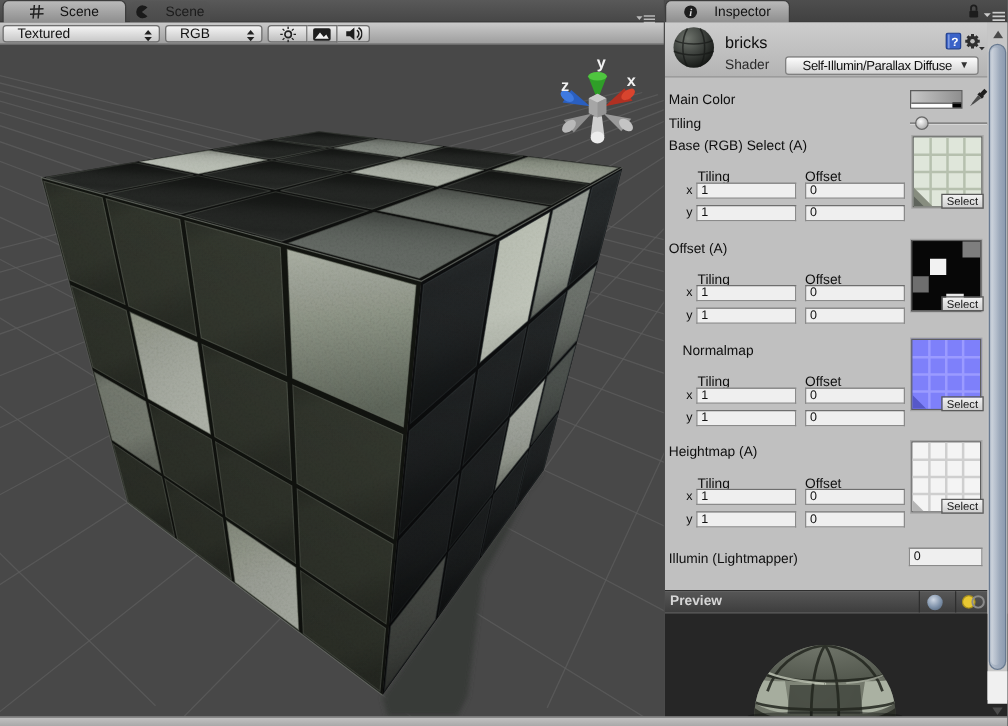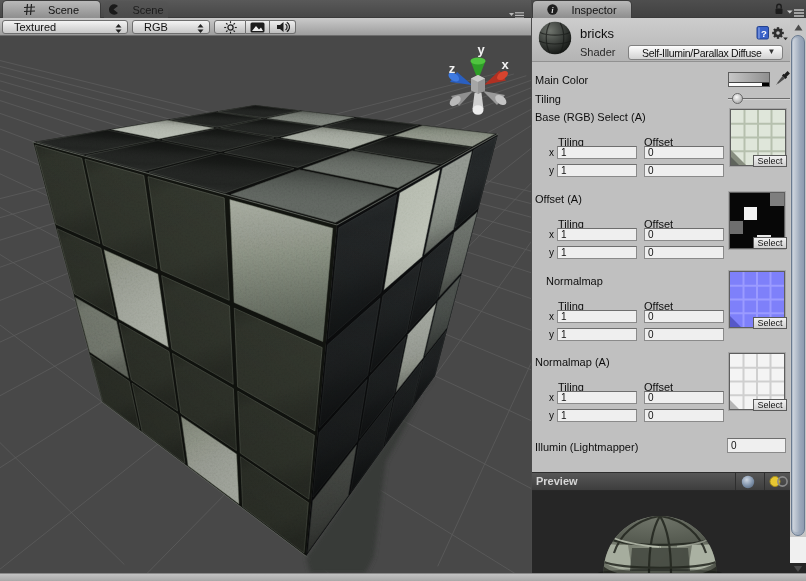--- a/index.html
+++ b/index.html
@@ -449,21 +449,21 @@
 </svg></div>
 <div class="selbtn" style="left:221px;top:299px;">Select</div>
 <div class="lbl" style="left:26px;top:282px;">Tiling</div>
 <div class="lbl" style="left:112px;top:282px;">Offset</div>
 <div class="lbl" style="left:17px;top:293px;font-size:10px;">x</div>
 <div class="fld" style="left:25px;top:292px;width:80px;">1</div>
 <div class="fld" style="left:112px;top:292px;width:80px;">0</div>
 <div class="lbl" style="left:17px;top:311px;font-size:10px;">y</div>
 <div class="fld" style="left:25px;top:310px;width:80px;">1</div>
 <div class="fld" style="left:112px;top:310px;width:80px;">0</div>
-<div class="lbl" style="left:3px;top:338px;">Normalmap (A)</div>
+<div class="lbl" style="left:3px;top:338px;">Heightmap (A)</div>
 <div class="thumb" style="left:197px;top:335px;background:#f2f2f2;">
 <svg width="54" height="55" viewBox="0 0 54 55">
 <rect width="54" height="55" fill="#f4f4f4"></rect>
 <g stroke="#cfcfcf" stroke-width="2">
             <line x1="13.5" y1="0" x2="13.5" y2="55"></line>
             <line x1="27" y1="0" x2="27" y2="55"></line>
             <line x1="40.5" y1="0" x2="40.5" y2="55"></line>
             <line x1="0" y1="13.7" x2="54" y2="13.7"></line>
             <line x1="0" y1="27.5" x2="54" y2="27.5"></line>
             <line x1="0" y1="41.2" x2="54" y2="41.2"></line>

